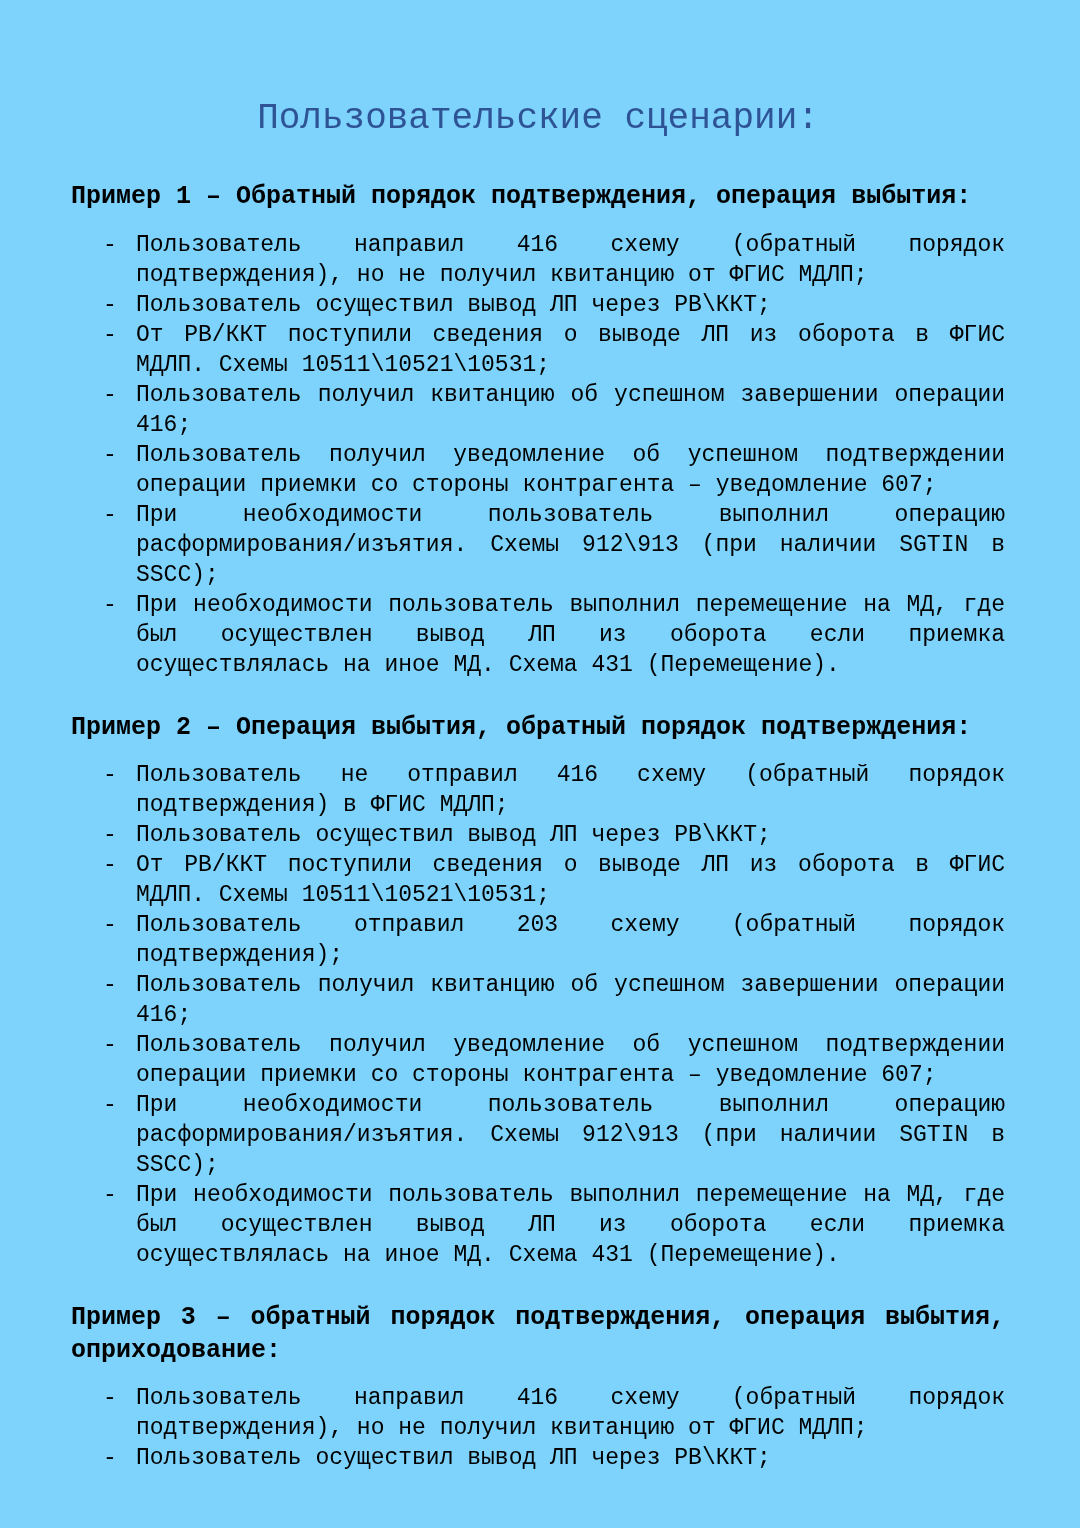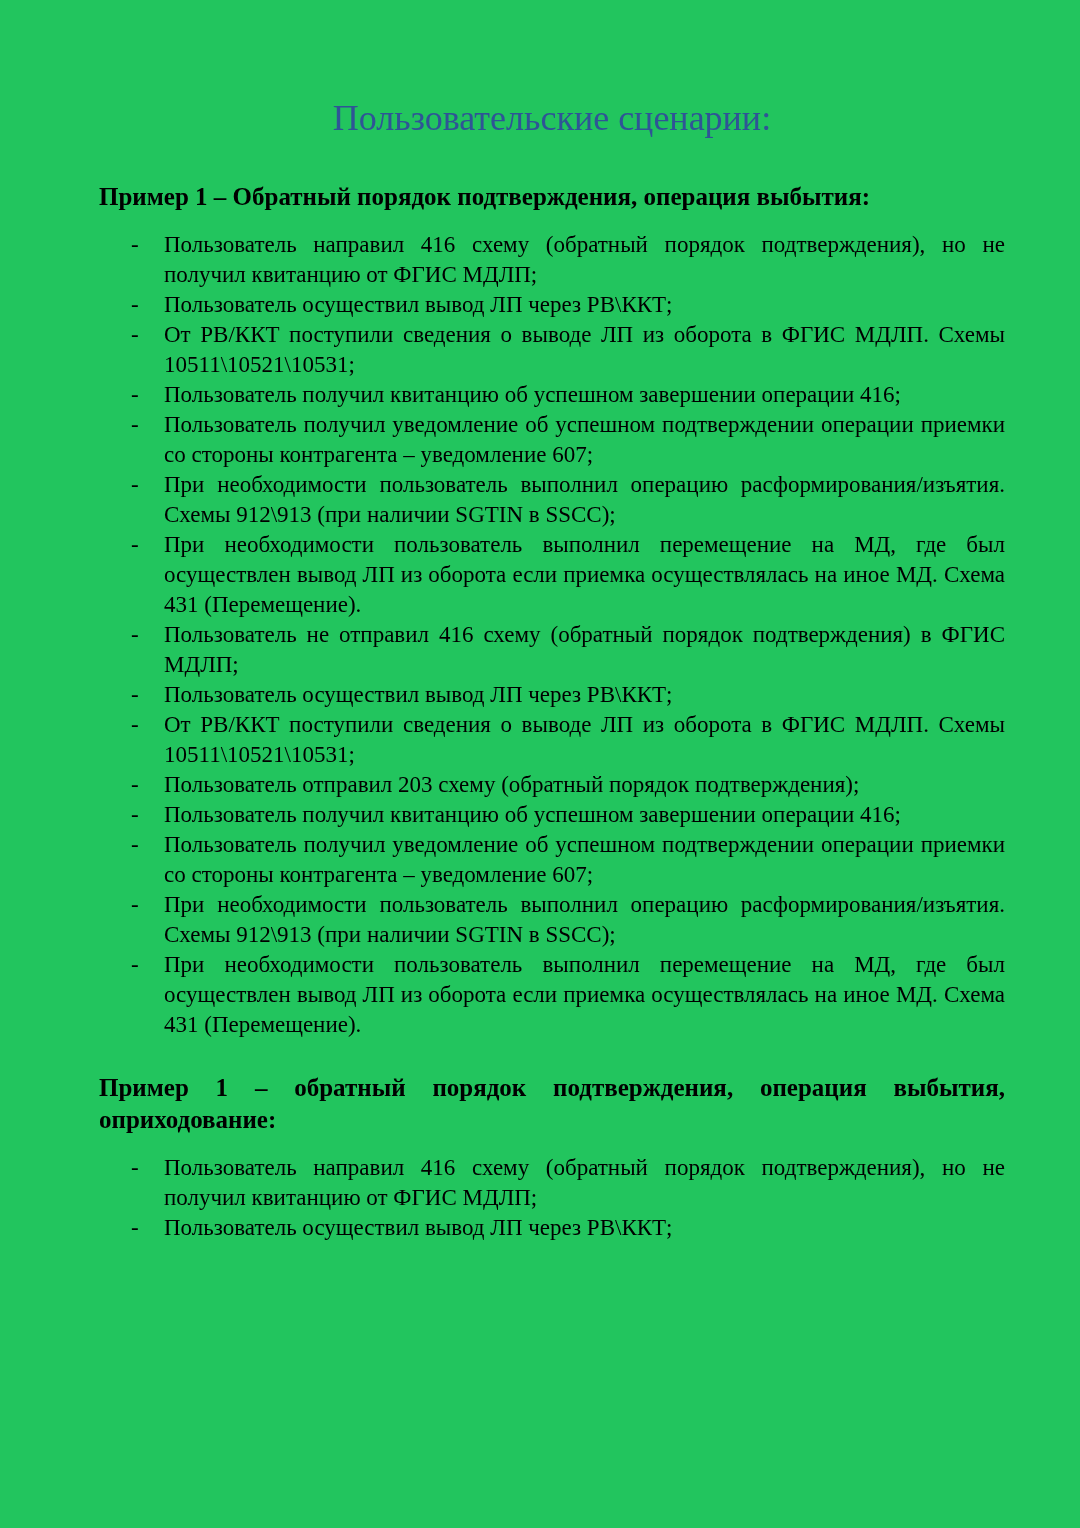--- a/index.html
+++ b/index.html
@@ -5,23 +5,23 @@
   html, body {
     margin: 0;
     padding: 0;
     background: #ffffff;
   }
   .page {
     position: relative;
     width: 1080px;
     height: 1528px;
     box-sizing: border-box;
-    background: #22c55e;
-    padding: 96px 75px 0 99px;
-    font-family: Liberation Serif, serif;
+    background: #7dd3fc;
+    padding: 96px 75px 0 71px;
+    font-family: Liberation Mono, monospace;
     color: #000000;
     overflow: hidden;
   }
   .doc-title {
     margin: 0 0 24px 0;
     font-size: 36px;
     font-weight: 400;
     line-height: 1.25;
     text-align: center;
   }
@@ -67,32 +67,33 @@
           <li class="bullet-item"><span class="bullet-marker">-</span><span class="bullet-text">Пользователь направил 416 схему (обратный порядок подтверждения), но не получил квитанцию от ФГИС МДЛП;</span></li>
           <li class="bullet-item"><span class="bullet-marker">-</span><span class="bullet-text">Пользователь осуществил вывод ЛП через РВ\ККТ;</span></li>
           <li class="bullet-item"><span class="bullet-marker">-</span><span class="bullet-text">От РВ/ККТ поступили сведения о выводе ЛП из оборота в ФГИС МДЛП. Схемы 10511\10521\10531;</span></li>
           <li class="bullet-item"><span class="bullet-marker">-</span><span class="bullet-text">Пользователь получил квитанцию об успешном завершении операции 416;</span></li>
           <li class="bullet-item"><span class="bullet-marker">-</span><span class="bullet-text">Пользователь получил уведомление об успешном подтверждении операции приемки со стороны контрагента – уведомление 607;</span></li>
           <li class="bullet-item"><span class="bullet-marker">-</span><span class="bullet-text">При необходимости пользователь выполнил операцию расформирования/изъятия. Схемы 912\913 (при наличии SGTIN в SSCC);</span></li>
           <li class="bullet-item"><span class="bullet-marker">-</span><span class="bullet-text">При необходимости пользователь выполнил перемещение на МД, где был осуществлен вывод ЛП из оборота если приемка осуществлялась на иное МД. Схема 431 (Перемещение).</span></li>
         </ul>
       </section>
       <section class="section">
+        <h2 class="section-heading">Пример 2 – Операция выбытия, обратный порядок подтверждения:</h2>
         <ul class="bullet-list">
           <li class="bullet-item"><span class="bullet-marker">-</span><span class="bullet-text">Пользователь не отправил 416 схему (обратный порядок подтверждения) в ФГИС МДЛП;</span></li>
           <li class="bullet-item"><span class="bullet-marker">-</span><span class="bullet-text">Пользователь осуществил вывод ЛП через РВ\ККТ;</span></li>
           <li class="bullet-item"><span class="bullet-marker">-</span><span class="bullet-text">От РВ/ККТ поступили сведения о выводе ЛП из оборота в ФГИС МДЛП. Схемы 10511\10521\10531;</span></li>
           <li class="bullet-item"><span class="bullet-marker">-</span><span class="bullet-text">Пользователь отправил 203 схему (обратный порядок подтверждения);</span></li>
           <li class="bullet-item"><span class="bullet-marker">-</span><span class="bullet-text">Пользователь получил квитанцию об успешном завершении операции 416;</span></li>
           <li class="bullet-item"><span class="bullet-marker">-</span><span class="bullet-text">Пользователь получил уведомление об успешном подтверждении операции приемки со стороны контрагента – уведомление 607;</span></li>
           <li class="bullet-item"><span class="bullet-marker">-</span><span class="bullet-text">При необходимости пользователь выполнил операцию расформирования/изъятия. Схемы 912\913 (при наличии SGTIN в SSCC);</span></li>
           <li class="bullet-item"><span class="bullet-marker">-</span><span class="bullet-text">При необходимости пользователь выполнил перемещение на МД, где был осуществлен вывод ЛП из оборота если приемка осуществлялась на иное МД. Схема 431 (Перемещение).</span></li>
         </ul>
       </section>
       <section class="section">
-        <h2 class="section-heading">Пример 1 – обратный порядок подтверждения, операция выбытия, оприходование:</h2>
+        <h2 class="section-heading">Пример 3 – обратный порядок подтверждения, операция выбытия, оприходование:</h2>
         <ul class="bullet-list">
           <li class="bullet-item"><span class="bullet-marker">-</span><span class="bullet-text">Пользователь направил 416 схему (обратный порядок подтверждения), но не получил квитанцию от ФГИС МДЛП;</span></li>
           <li class="bullet-item"><span class="bullet-marker">-</span><span class="bullet-text">Пользователь осуществил вывод ЛП через РВ\ККТ;</span></li>
         </ul>
       </section>
     </div>
 </div>
 
 </body></html>

